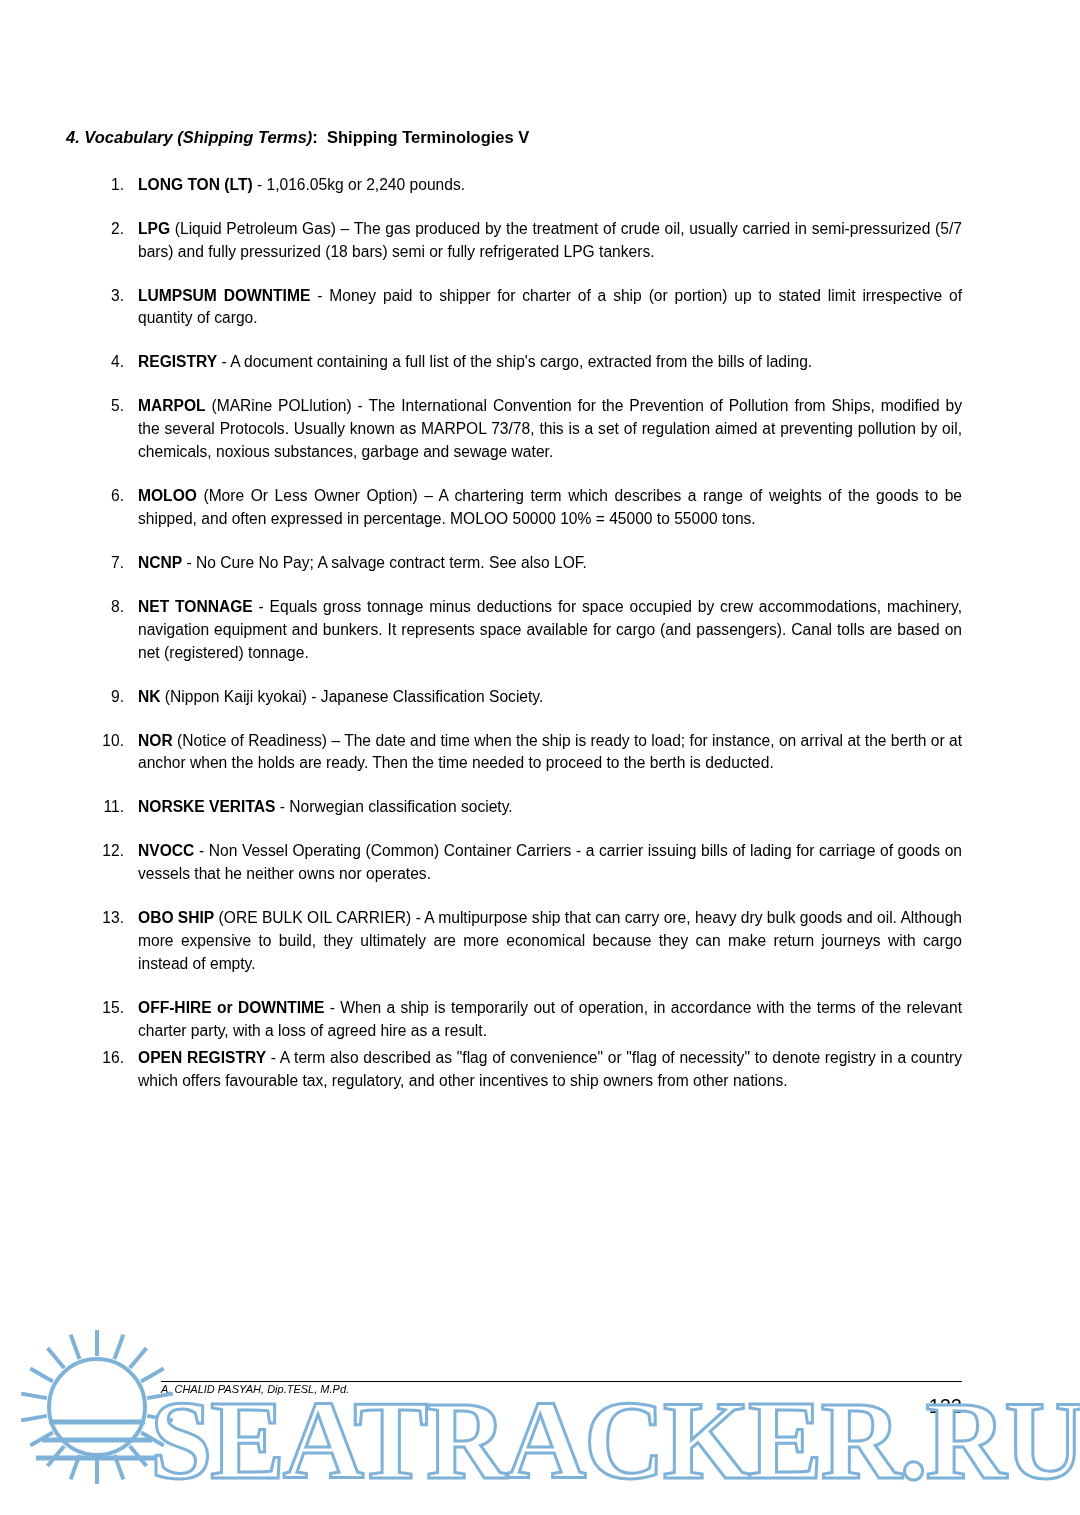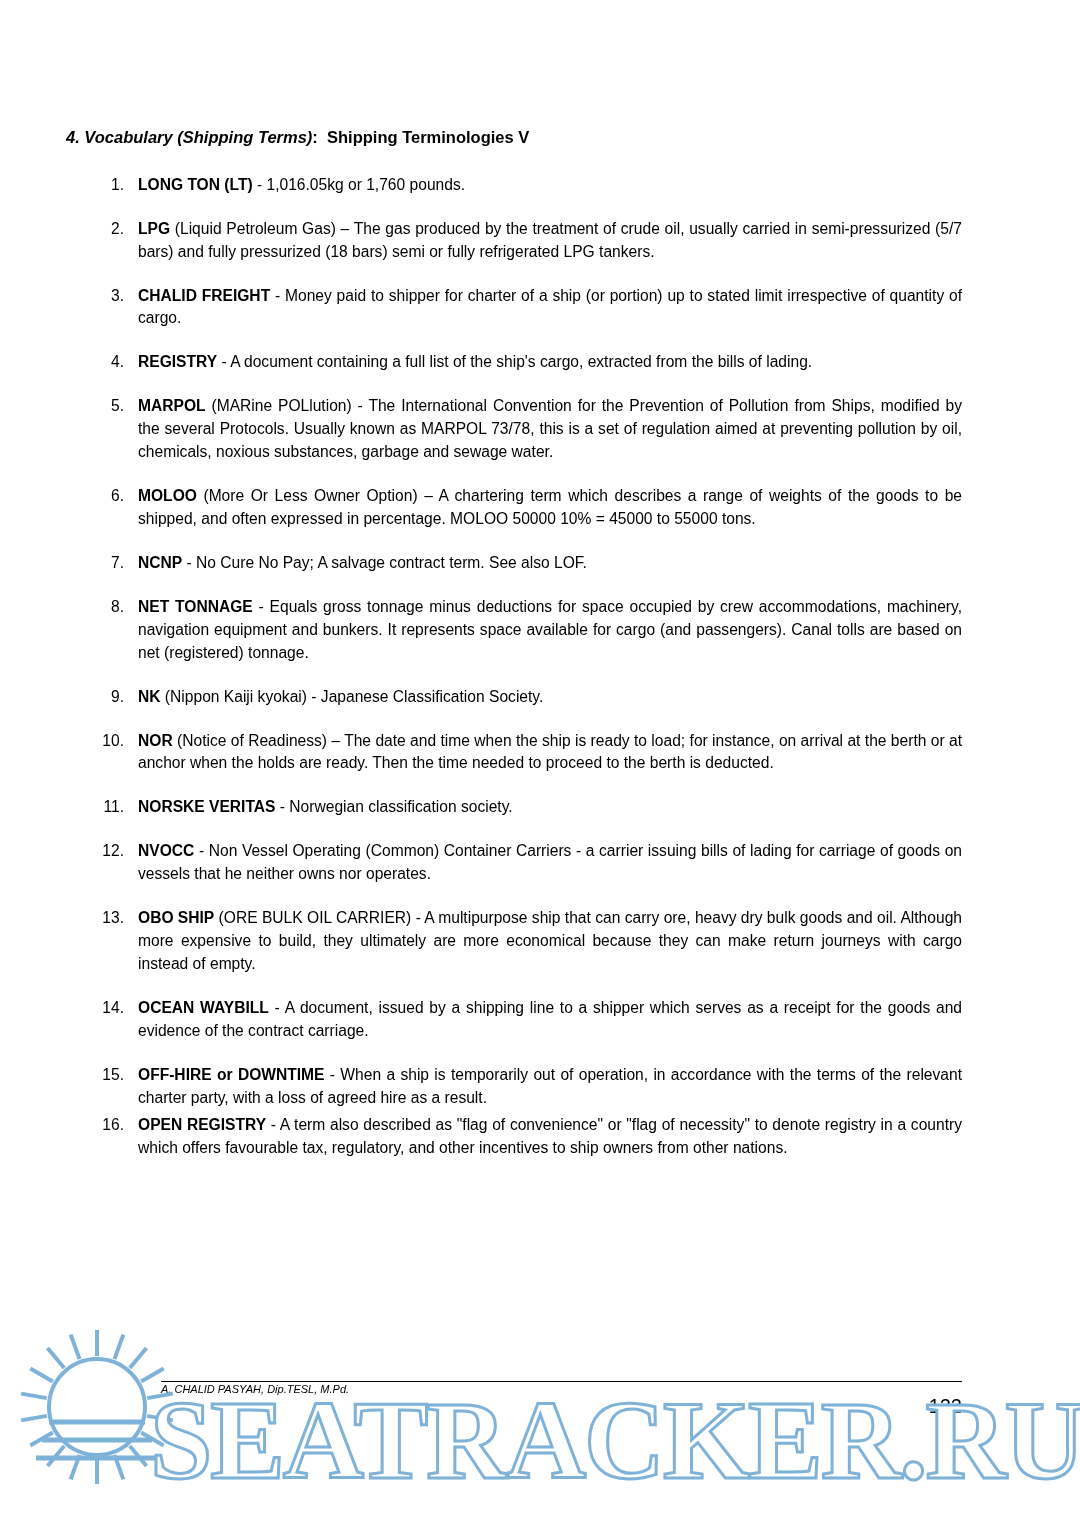--- a/index.html
+++ b/index.html
@@ -140,31 +140,31 @@
 
   <h1 class="doc-heading">
     <span class="ital">4. Vocabulary (Shipping Terms)</span><span class="sep">:</span>&nbsp;&nbsp;<span class="sep">Shipping Terminologies V</span>
   </h1>
 
 
   <ol class="terms">
 
     <li>
       <span class="num">1.</span>
-      <span class="term">LONG TON (LT)</span><span class="defn"> - 1,016.05kg or 1,760 pounds.</span>
+      <span class="term">LONG TON (LT)</span><span class="defn"> - 1,016.05kg or 2,240 pounds.</span>
     </li>
 
     <li>
       <span class="num">2.</span>
       <span class="term">LPG</span><span class="defn"> (Liquid Petroleum Gas) – The gas produced by the treatment of crude oil, usually carried in semi-pressurized (5/7 bars) and fully pressurized (18 bars) semi or fully refrigerated LPG tankers.</span>
     </li>
 
     <li>
       <span class="num">3.</span>
-      <span class="term">CHALID FREIGHT</span><span class="defn"> - Money paid to shipper for charter of a ship (or portion) up to stated limit irrespective of quantity of cargo.</span>
+      <span class="term">LUMPSUM DOWNTIME</span><span class="defn"> - Money paid to shipper for charter of a ship (or portion) up to stated limit irrespective of quantity of cargo.</span>
     </li>
 
     <li>
       <span class="num">4.</span>
       <span class="term">REGISTRY</span><span class="defn"> - A document containing a full list of the ship's cargo, extracted from the bills of lading.</span>
     </li>
 
     <li>
       <span class="num">5.</span>
       <span class="term">MARPOL</span><span class="defn"> (MARine POLlution) - The International Convention for the Prevention of Pollution from Ships, modified by the several Protocols. Usually known as MARPOL 73/78, this is a set of regulation aimed at preventing pollution by oil, chemicals, noxious substances, garbage and sewage water.</span>
@@ -203,24 +203,20 @@
     <li>
       <span class="num">12.</span>
       <span class="term">NVOCC</span><span class="defn"> - Non Vessel Operating (Common) Container Carriers - a carrier issuing bills of lading for carriage of goods on vessels that he neither owns nor operates.</span>
     </li>
 
     <li>
       <span class="num">13.</span>
       <span class="term">OBO SHIP</span><span class="defn"> (ORE BULK OIL CARRIER) - A multipurpose ship that can carry ore, heavy dry bulk goods and oil. Although more expensive to build, they ultimately are more economical because they can make return journeys with cargo instead of empty.</span>
     </li>
 
-    <li>
-      <span class="num">14.</span>
-      <span class="term">OCEAN WAYBILL</span><span class="defn"> - A document, issued by a shipping line to a shipper which serves as a receipt for the goods and evidence of the contract carriage.</span>
-    </li>
 
     <li class="tight">
       <span class="num">15.</span>
       <span class="term">OFF-HIRE or DOWNTIME</span><span class="defn"> - When a ship is temporarily out of operation, in accordance with the terms of the relevant charter party, with a loss of agreed hire as a result.</span>
     </li>
 
     <li>
       <span class="num">16.</span>
       <span class="term">OPEN REGISTRY</span><span class="defn"> - A term also described as "flag of convenience" or "flag of necessity" to denote registry in a country which offers favourable tax, regulatory, and other incentives to ship owners from other nations.</span>
     </li>

